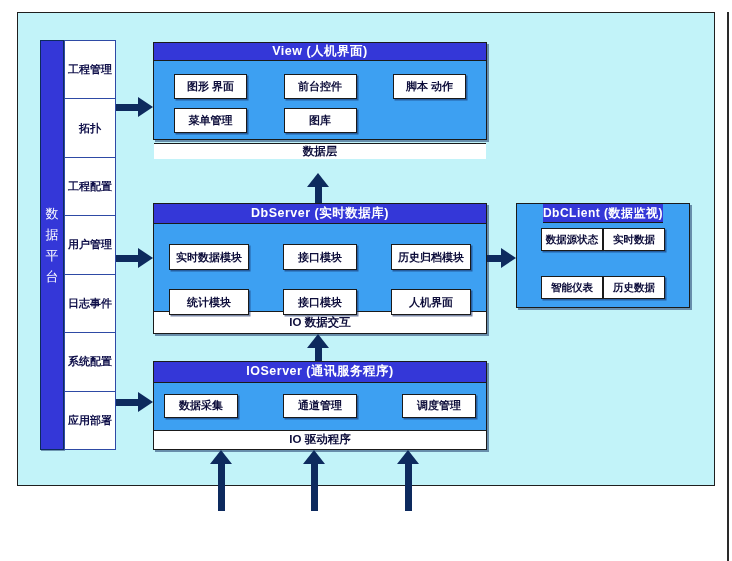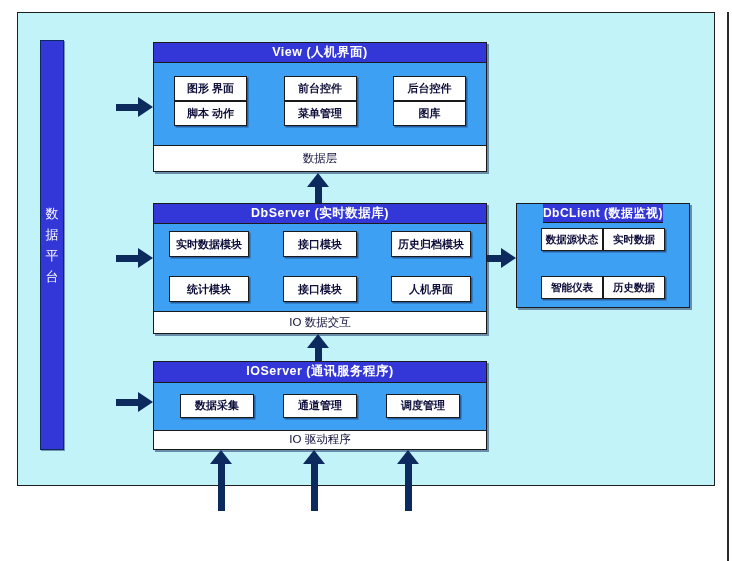--- a/index.html
+++ b/index.html
@@ -43,52 +43,52 @@
   }
   .bb-header{
     background:#3437d8;border-bottom:1px solid #1a1a1a;box-sizing:border-box;
     display:flex;align-items:center;justify-content:center;
     color:#ffffff;font-weight:bold;font-size:12.5px;letter-spacing:.5px;
   }
   .bb-body{position:relative;box-sizing:border-box;flex:0 0 auto;}
   .bb-footer{
     background:#ffffff;border-top:1px solid #1a1a1a;box-sizing:border-box;
     display:flex;align-items:center;justify-content:center;
-    color:#0d0d3a;font-weight:normal;font-size:11.5px;
+    color:#0d0d3a;font-weight:bold;font-size:11.5px;
   }
   .mod-grid{
     display:grid;box-sizing:border-box;height:100%;
     justify-content:space-between;align-content:start;
   }
   .mod{
     background:#ffffff;border:1px solid #1a1a1a;box-sizing:border-box;
     box-shadow:1.5px 1.5px 0 rgba(18,40,94,.55);
     display:flex;align-items:center;justify-content:center;
     font-size:11px;font-weight:bold;color:#0d0d3a;white-space:nowrap;
   }
   
-  .view-box{left:153px;top:42px;width:334px;height:130px;}
+  .view-box{left:153px;top:42px;width:334px;height:98px;}
   .view-box .bb-header{height:21px;}
   .view-box .bb-body{height:82px;}
   .view-box .bb-footer{height:27px;}
-  .view-box .mod-grid{grid-template-columns:73px 73px 73px;padding:13px 20px;row-gap:0;}
+  .view-box .mod-grid{grid-template-columns:73px 73px 73px;padding:13px 20px;row-gap:9px;}
   .view-box .mod{height:25px;}
 
   .dbserver-box{left:153px;top:203px;width:334px;height:131px;}
   .dbserver-box .bb-header{height:21px;}
   .dbserver-box .bb-body{height:87px;}
   .dbserver-box .bb-footer{height:23px;}
-  .dbserver-box .mod-grid{grid-template-columns:80px 74px 80px;padding:7px 15px;row-gap:19px;}
+  .dbserver-box .mod-grid{grid-template-columns:80px 74px 80px;padding:20px 15px;row-gap:19px;}
   .dbserver-box .mod{height:26px;}
 
   .ioserver-box{left:153px;top:361px;width:334px;height:89px;}
   .ioserver-box .bb-header{height:22px;}
   .ioserver-box .bb-body{height:47px;}
   .ioserver-box .bb-footer{height:20px;}
-  .ioserver-box .mod-grid{grid-template-columns:74px 74px 74px;padding:11px 26px;font-family:Liberation Serif, serif;}
+  .ioserver-box .mod-grid{grid-template-columns:74px 74px 74px;padding:11px 10px;font-family:Liberation Serif, serif;}
   .ioserver-box .mod{height:24px;}
 
   .dbclient-box{left:516px;top:203px;width:174px;height:105px;align-items:center;}
   .dbclient-box .bb-header{height:21px;font-size:12px;}
   .dbclient-box .bb-body{height:84px;}
   .dbclient-box .mod-grid{grid-template-columns:62px 62px;padding:5px 8px;row-gap:25px;}
   .dbclient-box .mod{height:23px;font-size:10.5px;}
 
   
   .device-bar{
@@ -119,28 +119,36 @@
 
 <div class="screen">
 
   <div class="panel"></div>
   <div class="right-edge"></div>
 
   <div class="platform-bar">
     <span>数据平台</span>
   </div>
 
+  <div class="side-cells">
+    <div class="side-cell">工程管理</div>
+    <div class="side-cell">拓扑</div>
+    <div class="side-cell">工程配置</div>
+    <div class="side-cell">用户管理</div>
+    <div class="side-cell">日志事件</div>
+    <div class="side-cell">系统配置</div>
+    <div class="side-cell">应用部署</div>
+  </div>
 
   <div class="big-box view-box">
     <div class="bb-header">View (人机界面)</div>
     <div class="bb-body">
       <div class="mod-grid">
         <div class="mod">图形 界面</div>
         <div class="mod">前台控件</div>
-        <div class="mod">后台控件</div>
         <div class="mod">脚本 动作</div>
         <div class="mod">菜单管理</div>
         <div class="mod">图库</div>
       </div>
     </div>
     <div class="bb-footer">数据层</div>
   </div>
 
   <div class="big-box dbserver-box">
     <div class="bb-header">DbServer (实时数据库)</div>

